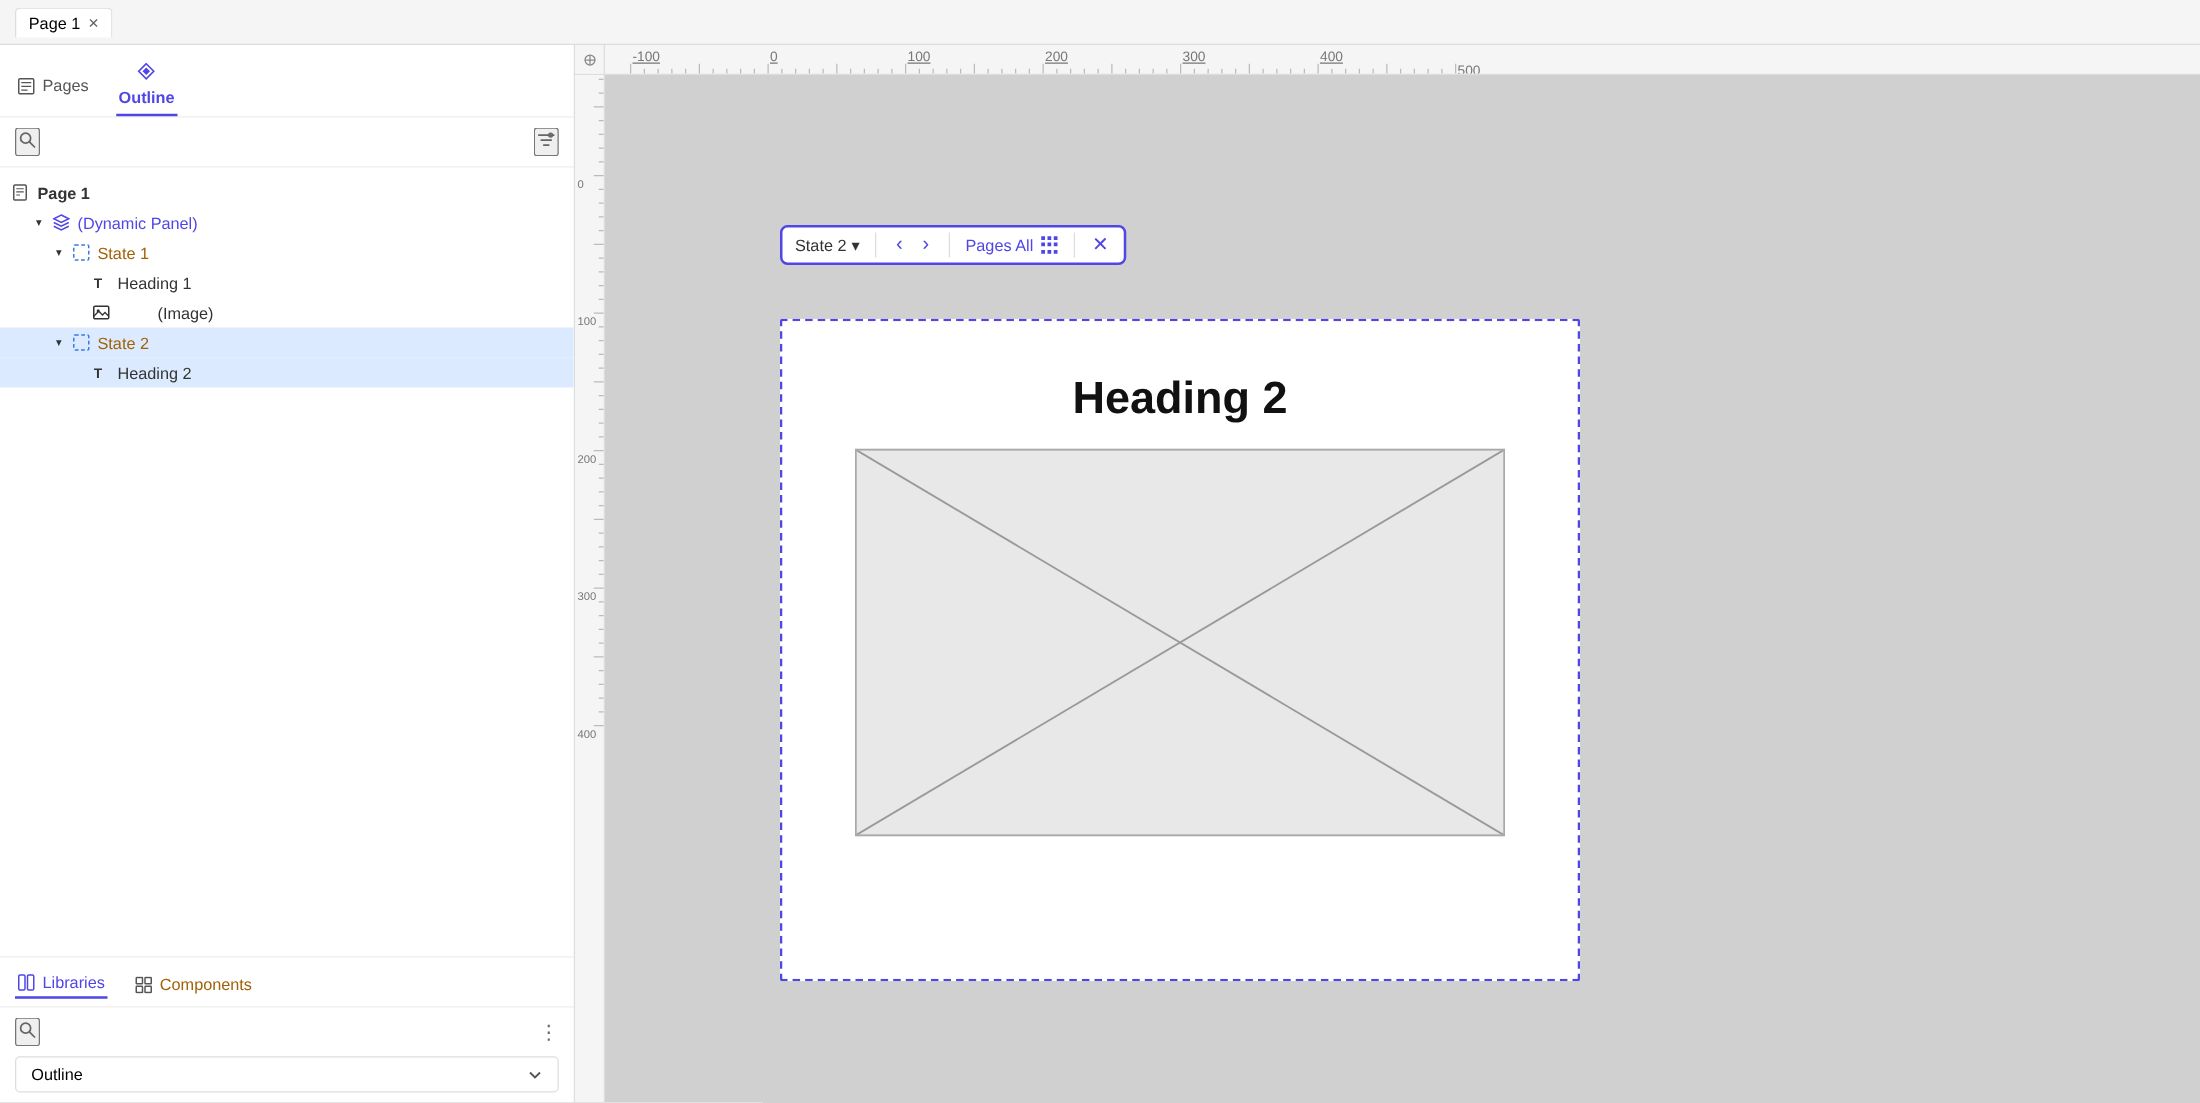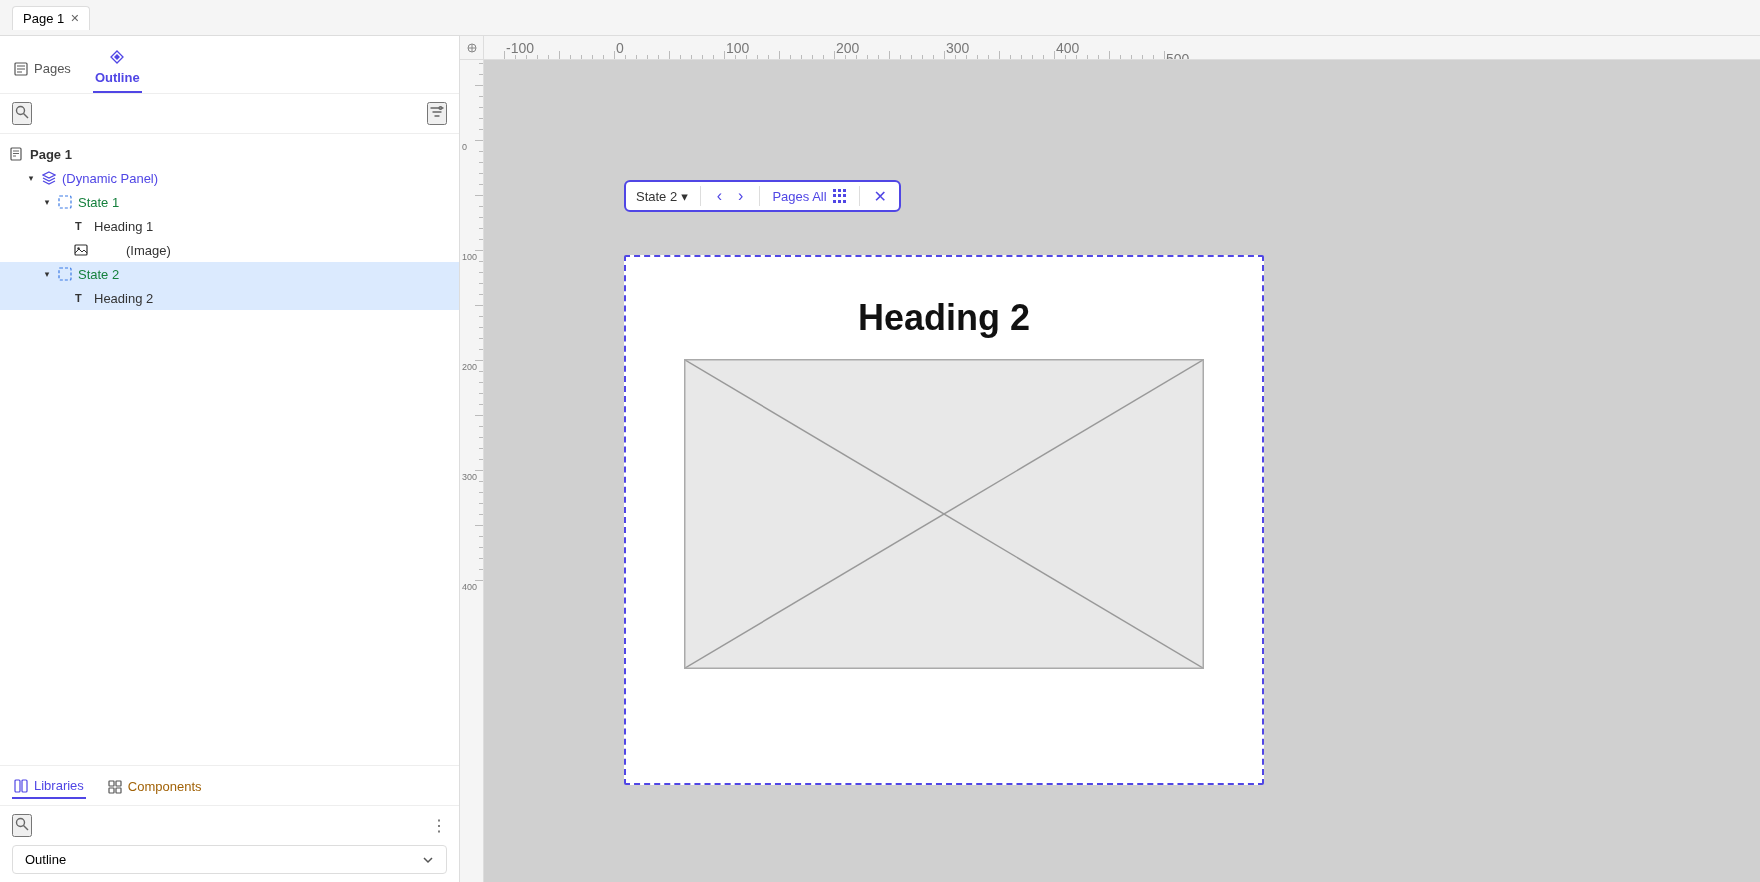--- a/index.html
+++ b/index.html
@@ -103,29 +103,29 @@
       font-size: 9px; color: #333; margin-right: 2px;
     }
     .tree-icon {
       width: 18px; height: 18px; display: inline-flex; align-items: center; justify-content: center;
       margin-right: 4px; flex-shrink: 0;
     }
     .tree-label {
       font-size: 13px; color: #333;
     }
     .tree-label.purple { color: #5046e5; font-weight: 500; }
-    .tree-label.blue { color: #15803d; font-weight: 500; }
+    .tree-label.blue { color: #a16207; font-weight: 500; }
 
     
     .sidebar-bottom {
       border-top: 1px solid #eee;
       padding: 8px 0;
     }
     .bottom-tabs {
-      display: flex; align-items: center;
+      display: flex; align-items: flex-end;
       padding: 0 12px 6px;
       gap: 20px;
       border-bottom: 1px solid #eee;
     }
     .bottom-tab {
       display: flex; align-items: center; gap: 6px;
       padding: 4px 2px;
       cursor: pointer; font-size: 13px; color: #a16207;
     }
     .bottom-tab.active {
@@ -273,23 +273,24 @@
       flex-shrink: 0;
     }
 
     
     .ruler-h-canvas {
       width: 100%; height: 100%;
       position: relative;
     }
     .tick-label {
       position: absolute;
-      font-size: 14px;
+      font-size: 11px;
       color: #777;
       top: 4px;
+      text-decoration: underline;
     }
     .tick-mark {
       position: absolute;
       bottom: 0;
       width: 1px;
       background: #bbb;
     }
     .tick-mark.major { height: 8px; }
     .tick-mark.minor { height: 4px; }
 

